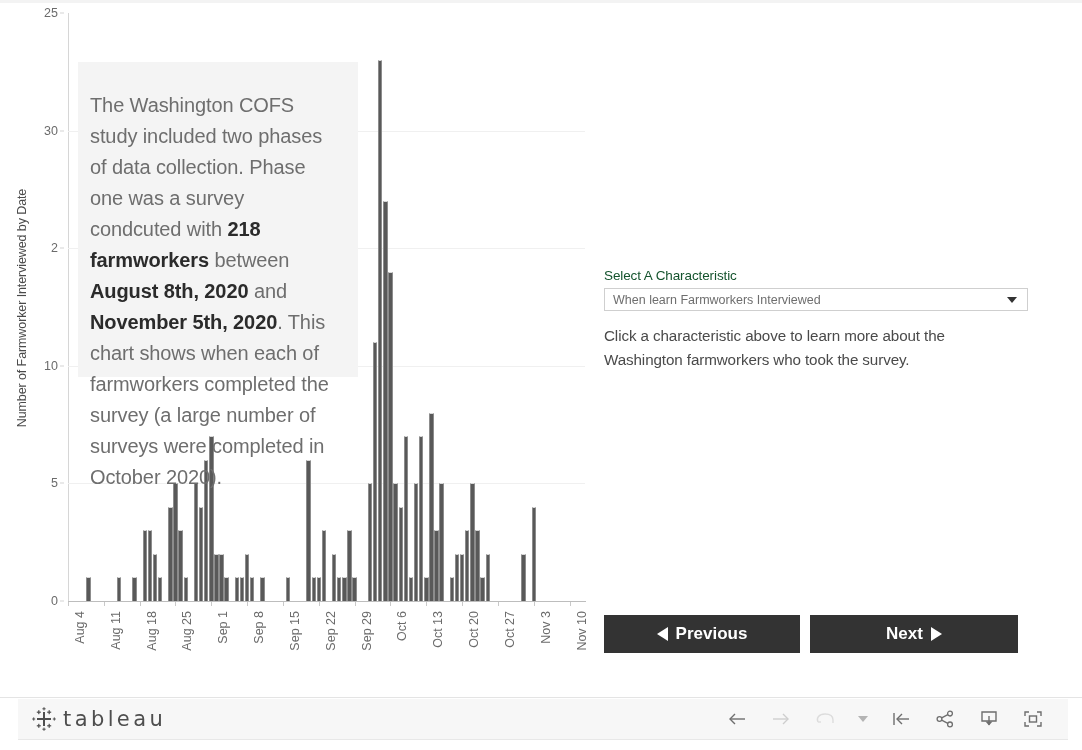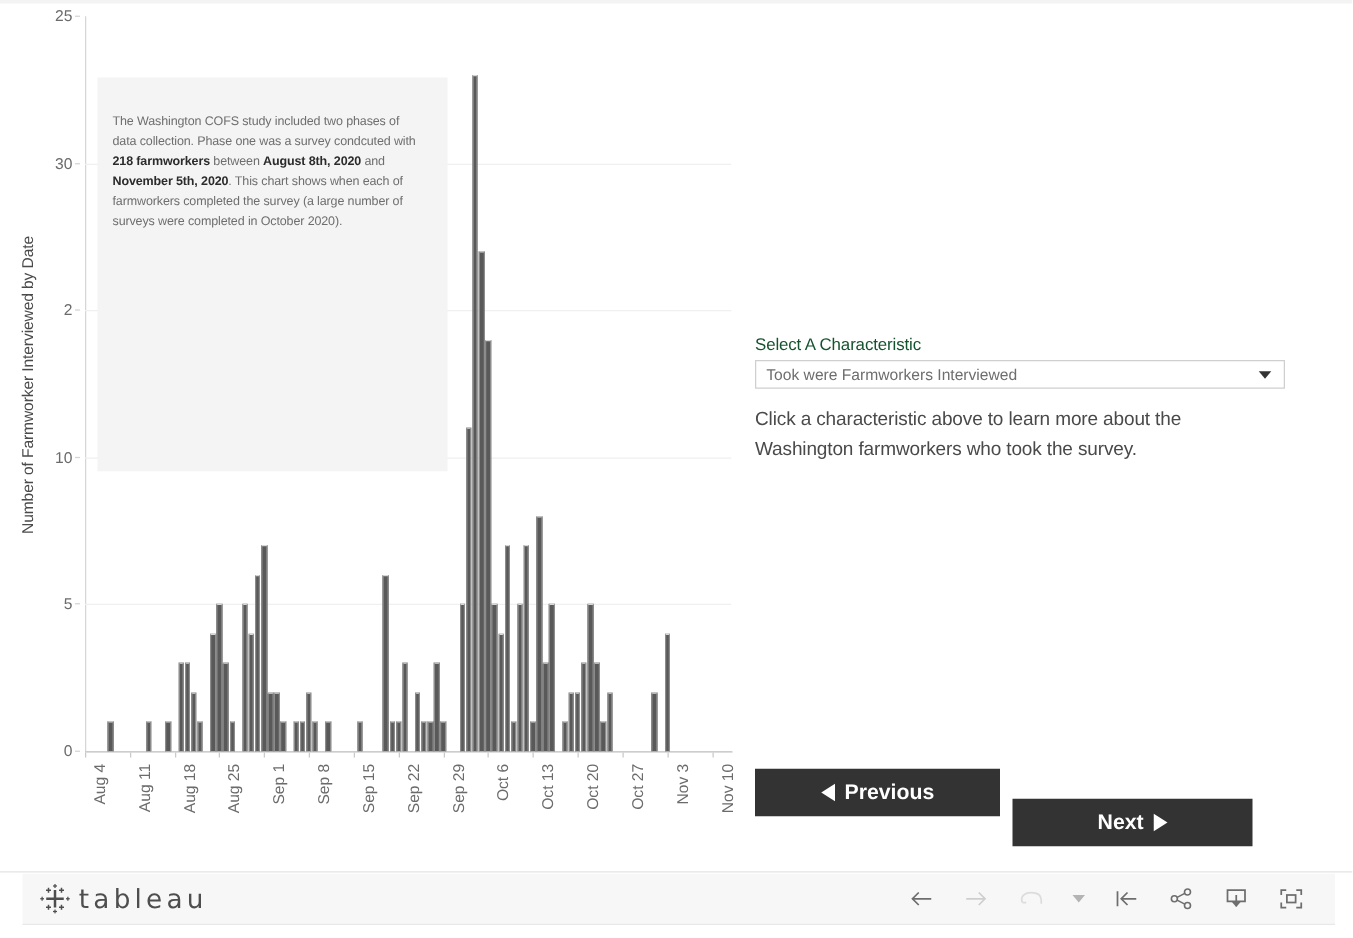--- a/index.html
+++ b/index.html
@@ -138,22 +138,22 @@
   .annotation {
     position: absolute;
     left: 78px; top: 59px;
     width: 280px; height: 315px;
     background: #f4f4f4;
     padding: 28px 20px 0 12px;
   }
   .annotation p {
     margin: 0;
     color: #6e6e6e;
-    font-size: 10px;
-    line-height: 16px;
+    font-size: 20px;
+    line-height: 31px;
     letter-spacing: -0.1px;
   }
   .annotation b { color: #2b2b2b; font-weight: bold; }
 
   
   .viz-right-edge {
     position: absolute;
     left: 586px; top: 10px;
     width: 1px; height: 588px;
     background: #ffffff;
@@ -228,21 +228,21 @@
     display: flex;
     align-items: center;
     justify-content: center;
     gap: 8px;
     font-size: 17px;
     font-weight: bold;
     cursor: pointer;
     border: none;
     font-family: "Liberation Sans", sans-serif;
   }
-  .nav-btn.next { width: 192px; margin-top: 24px; }
+  .nav-btn.next { width: 208px; }
   .tri-left {
     width: 0; height: 0;
     border-top: 7px solid transparent;
     border-bottom: 7px solid transparent;
     border-right: 11px solid #ffffff;
   }
   .tri-right {
     width: 0; height: 0;
     border-top: 7px solid transparent;
     border-bottom: 7px solid transparent;
@@ -440,21 +440,21 @@
     <div class="viz-right-edge"></div>
 
     <div class="annotation">
       <p id="annotation-text"><span>The Washington COFS study included two phases of data collection. Phase one was a survey condcuted with </span><b>218 farmworkers</b><span> between </span><b>August 8th, 2020</b><span> and </span><b>November 5th, 2020</b><span>. This chart shows when each of farmworkers completed the survey (a large number of surveys were completed in October 2020).</span></p>
     </div>
 
     <div class="right-panel">
       <div class="select-label">Select A Characteristic</div>
 
       <div class="select-box">
-        <div class="select-value">Took were Farmworkers Interviewed</div>
+        <div class="select-value">When learn Farmworkers Interviewed</div>
         <div class="select-caret"></div>
       </div>
 
       <div class="panel-sub">Click a characteristic above to learn more about the Washington farmworkers who took the survey.</div>
     </div>
 
     <div class="nav-buttons">
       <button class="nav-btn prev">
         <span class="tri-left"></span>
         <span>Previous</span>

